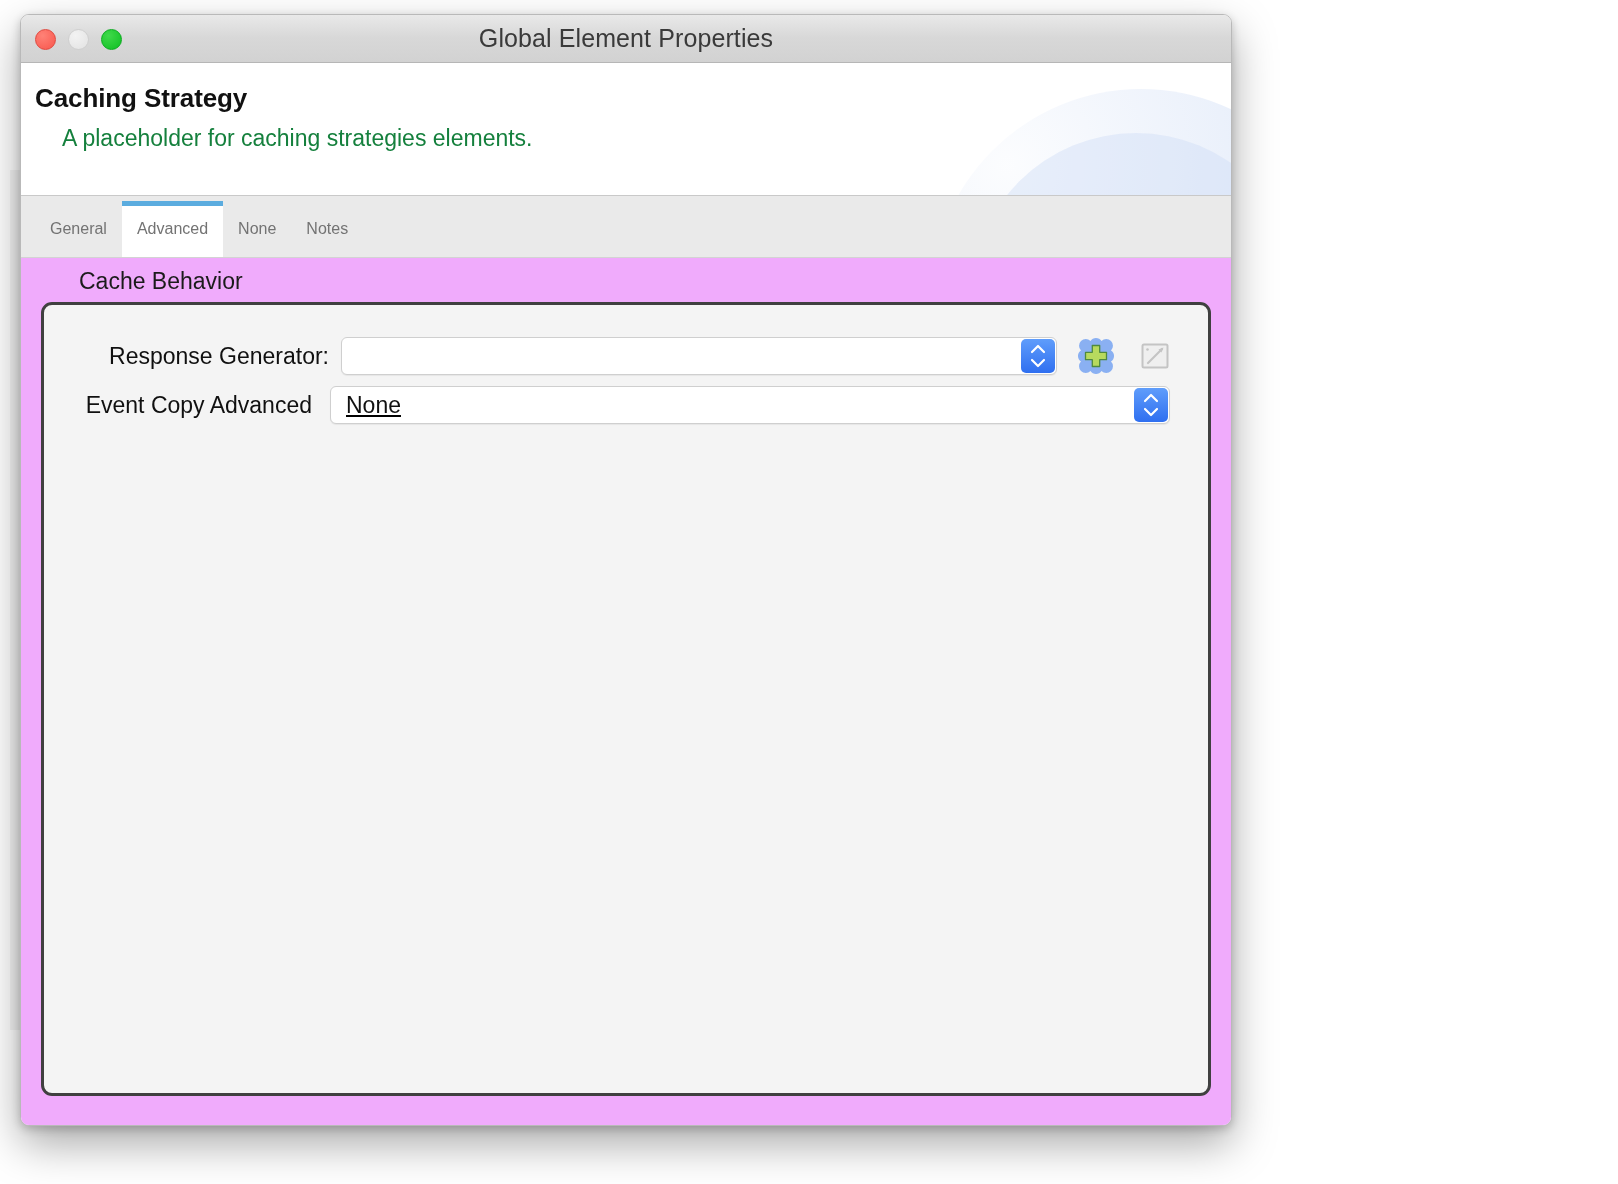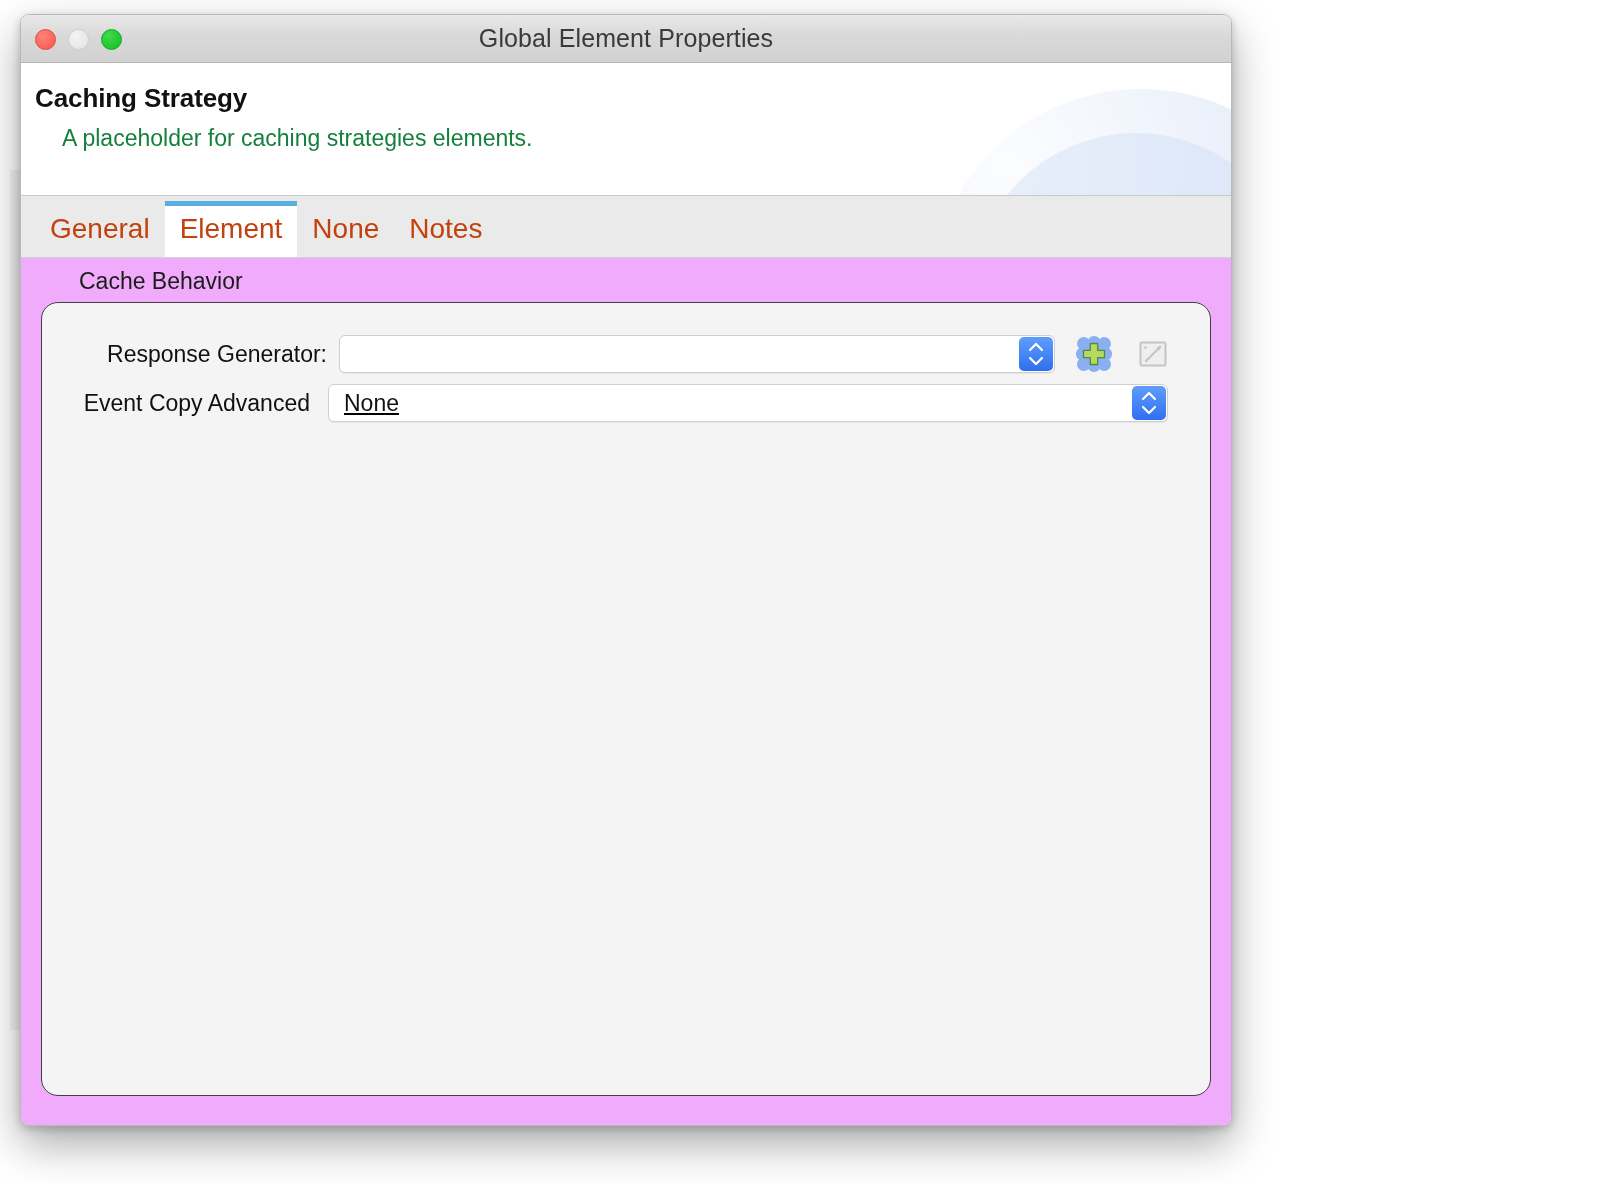--- a/index.html
+++ b/index.html
@@ -134,22 +134,22 @@
     align-items: flex-end;
     padding-left: 14px;
     border-bottom: 1px solid #d3d3d3;
   }
   .tab {
     position: relative;
     height: 56px;
     padding: 0 15px;
     display: flex;
     align-items: center;
-    font-size: 28px;
-    color: #c2410c;
+    font-size: 16px;
+    color: #737373;
     background: transparent;
     cursor: default;
     white-space: nowrap;
   }
   .tab.active {
     background: #ffffff;
   }
   .tab.active::before {
     content: "";
     position: absolute;
@@ -172,22 +172,22 @@
     font-size: 23px;
     color: #1b1b1b;
   }
   #group-panel {
     position: absolute;
     left: 20px;
     top: 44px;
     right: 20px;
     bottom: 30px;
     background: #f4f4f4;
-    border: 1px solid #404040;
-    border-radius: 17px;
+    border: 3px solid #404040;
+    border-radius: 11px;
   }
 
   .form-row {
     position: absolute;
     display: flex;
     align-items: center;
   }
   #row-response { left: 0; top: 30px; width: 100%; }
   #row-eventcopy { left: 0; top: 81px; width: 100%; }
 
@@ -285,21 +285,21 @@
       <div id="header-swoosh2"></div>
       <div id="header-title">Caching Strategy</div>
       <div id="header-subtitle">A placeholder for caching strategies elements.</div>
     </div>
 
     <div id="tabstrip">
       <div class="tab">
         <span>General</span>
       </div>
       <div class="tab active">
-        <span>Element</span>
+        <span>Advanced</span>
       </div>
       <div class="tab">
         <span>None</span>
       </div>
       <div class="tab">
         <span>Notes</span>
       </div>
     </div>
 
     <div id="content">

